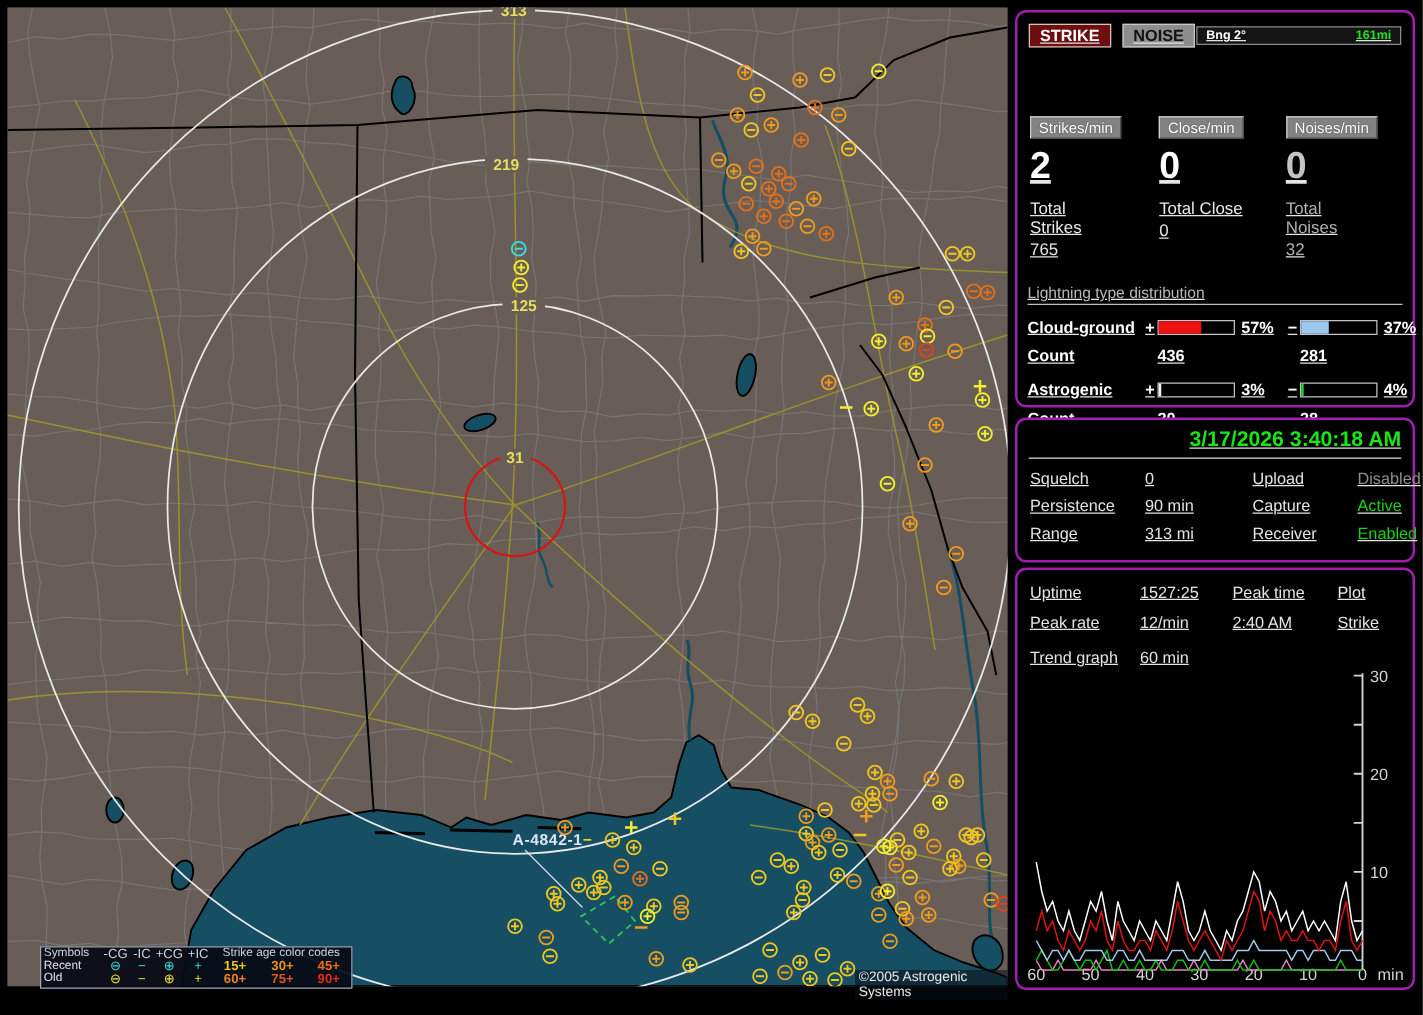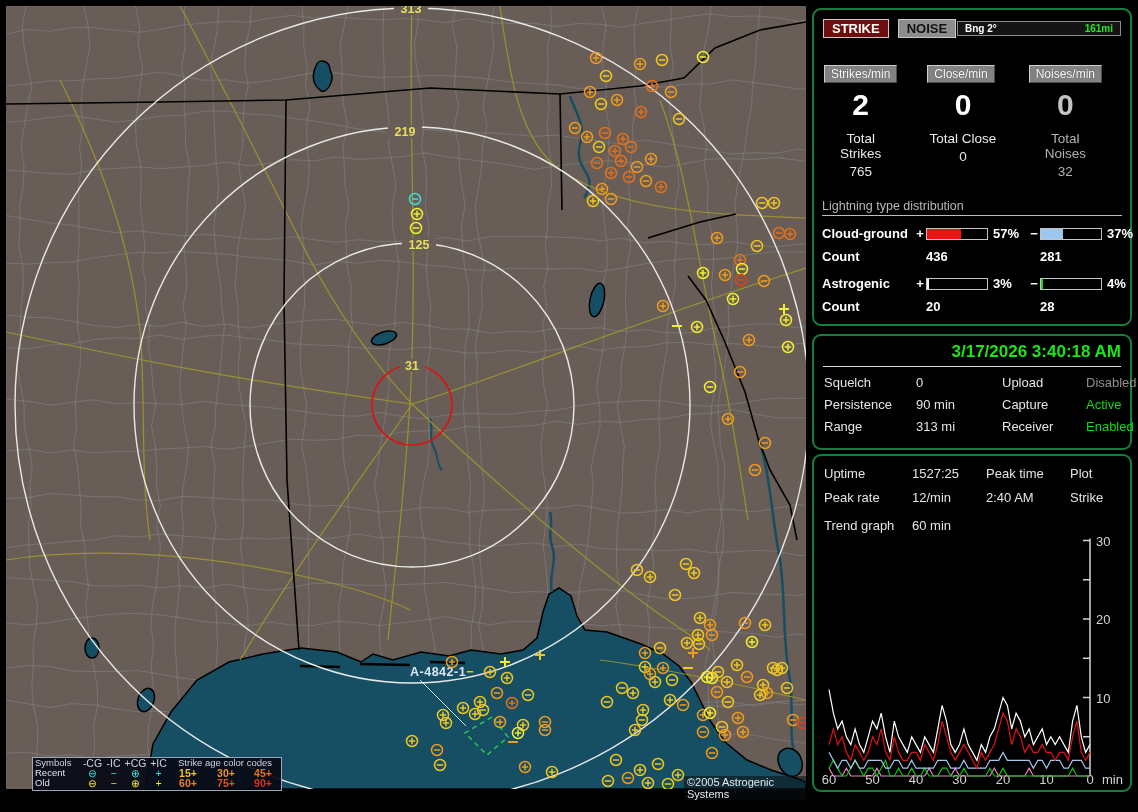--- a/index.html
+++ b/index.html
@@ -12,35 +12,35 @@
   #map-legend{position:absolute;left:2px;top:751px;width:246px;height:32px;
       background:rgba(8,10,20,.93);border:1px solid #9aa8b8;
       display:grid;grid-template-columns:46px 23px 19px 25px 21px 38px 38px 36px;
       grid-auto-rows:10px;align-items:center;font-size:9.5px;line-height:10px;color:#dfe6ef;padding:0 0 0 2px;margin-left:24px;}
   #map-legend .sym{font-size:10.5px;text-align:center;}
   #map-legend .hd{color:#cdd6e2;}
   #map-legend .age{font-weight:bold;}
   #copyright{position:absolute;left:678px;top:770px;font-size:11px;color:#e9e9e9;
       background:rgba(10,14,20,.55);padding:0 3px;}
   
-  .panel{position:absolute;background:#000;border:2px solid #15803d;border-radius:9px;color:#e4e4e4;}
+  .panel{position:absolute;background:#000;border:2px solid #a21caf;border-radius:9px;color:#e4e4e4;text-decoration:underline;}
   #panel-counts{left:812px;top:8px;width:316px;height:314px;}
   #panel-status{left:812px;top:334px;width:316px;height:112px;}
   #panel-trend{left:812px;top:454px;width:316px;height:334px;}
   
   .btnrow{display:flex;align-items:center;margin:9px 9px 0 9px;}
   .btn{font-size:13px;font-weight:bold;padding:1px 8px;border:1px solid #c8c8c8;cursor:pointer;}
   .btn-strike{background:#6f0e0e;color:#fff;}
   .btn-noise{background:#8d8d8d;color:#121212;margin-left:9px;}
   .bng-box{margin-left:auto;width:148px;display:flex;justify-content:space-between;
       background:#141414;border:1px solid #8a8a8a;padding:1px 7px;font-size:10px;font-weight:bold;}
   .bng-label{color:#fff;} .bng-value{color:#23e623;}
   
   .cols3{display:grid;grid-template-columns:1fr 1fr 1fr;margin:27px 4px 0 4px;}
-  .cols3 .cell{padding:0 24px 0 6px;text-align:center;}
+  .cols3 .cell{padding:0 24px 0 6px;text-align:left;margin-top:28px;}
   .chip{display:inline-block;float:left;background:#828282;color:#fff;font-size:12px;padding:1px 6px;
       border:1px solid;border-color:#cfcfcf #4d4d4d #4d4d4d #cfcfcf;text-shadow:0 0 1px rgba(0,0,0,.6);}
   .rate{clear:both;font-size:30px;font-weight:bold;color:#fff;padding-top:5px;}
   .rate.dim{color:#c4c4c4;}
   .tlabel{font-size:13.5px;color:#eaeaea;padding-top:9px;}
   .tlabel.dim,.tvalue.dim{color:#b2b2b2;}
   .tvalue{font-size:13.5px;padding-top:3px;}
   
   .dist{margin:20px 8px 0 8px;}
   .dist-title{font-size:12.5px;color:#b9b9b9;border-bottom:1px solid #bdbdbd;padding-bottom:2px;}

